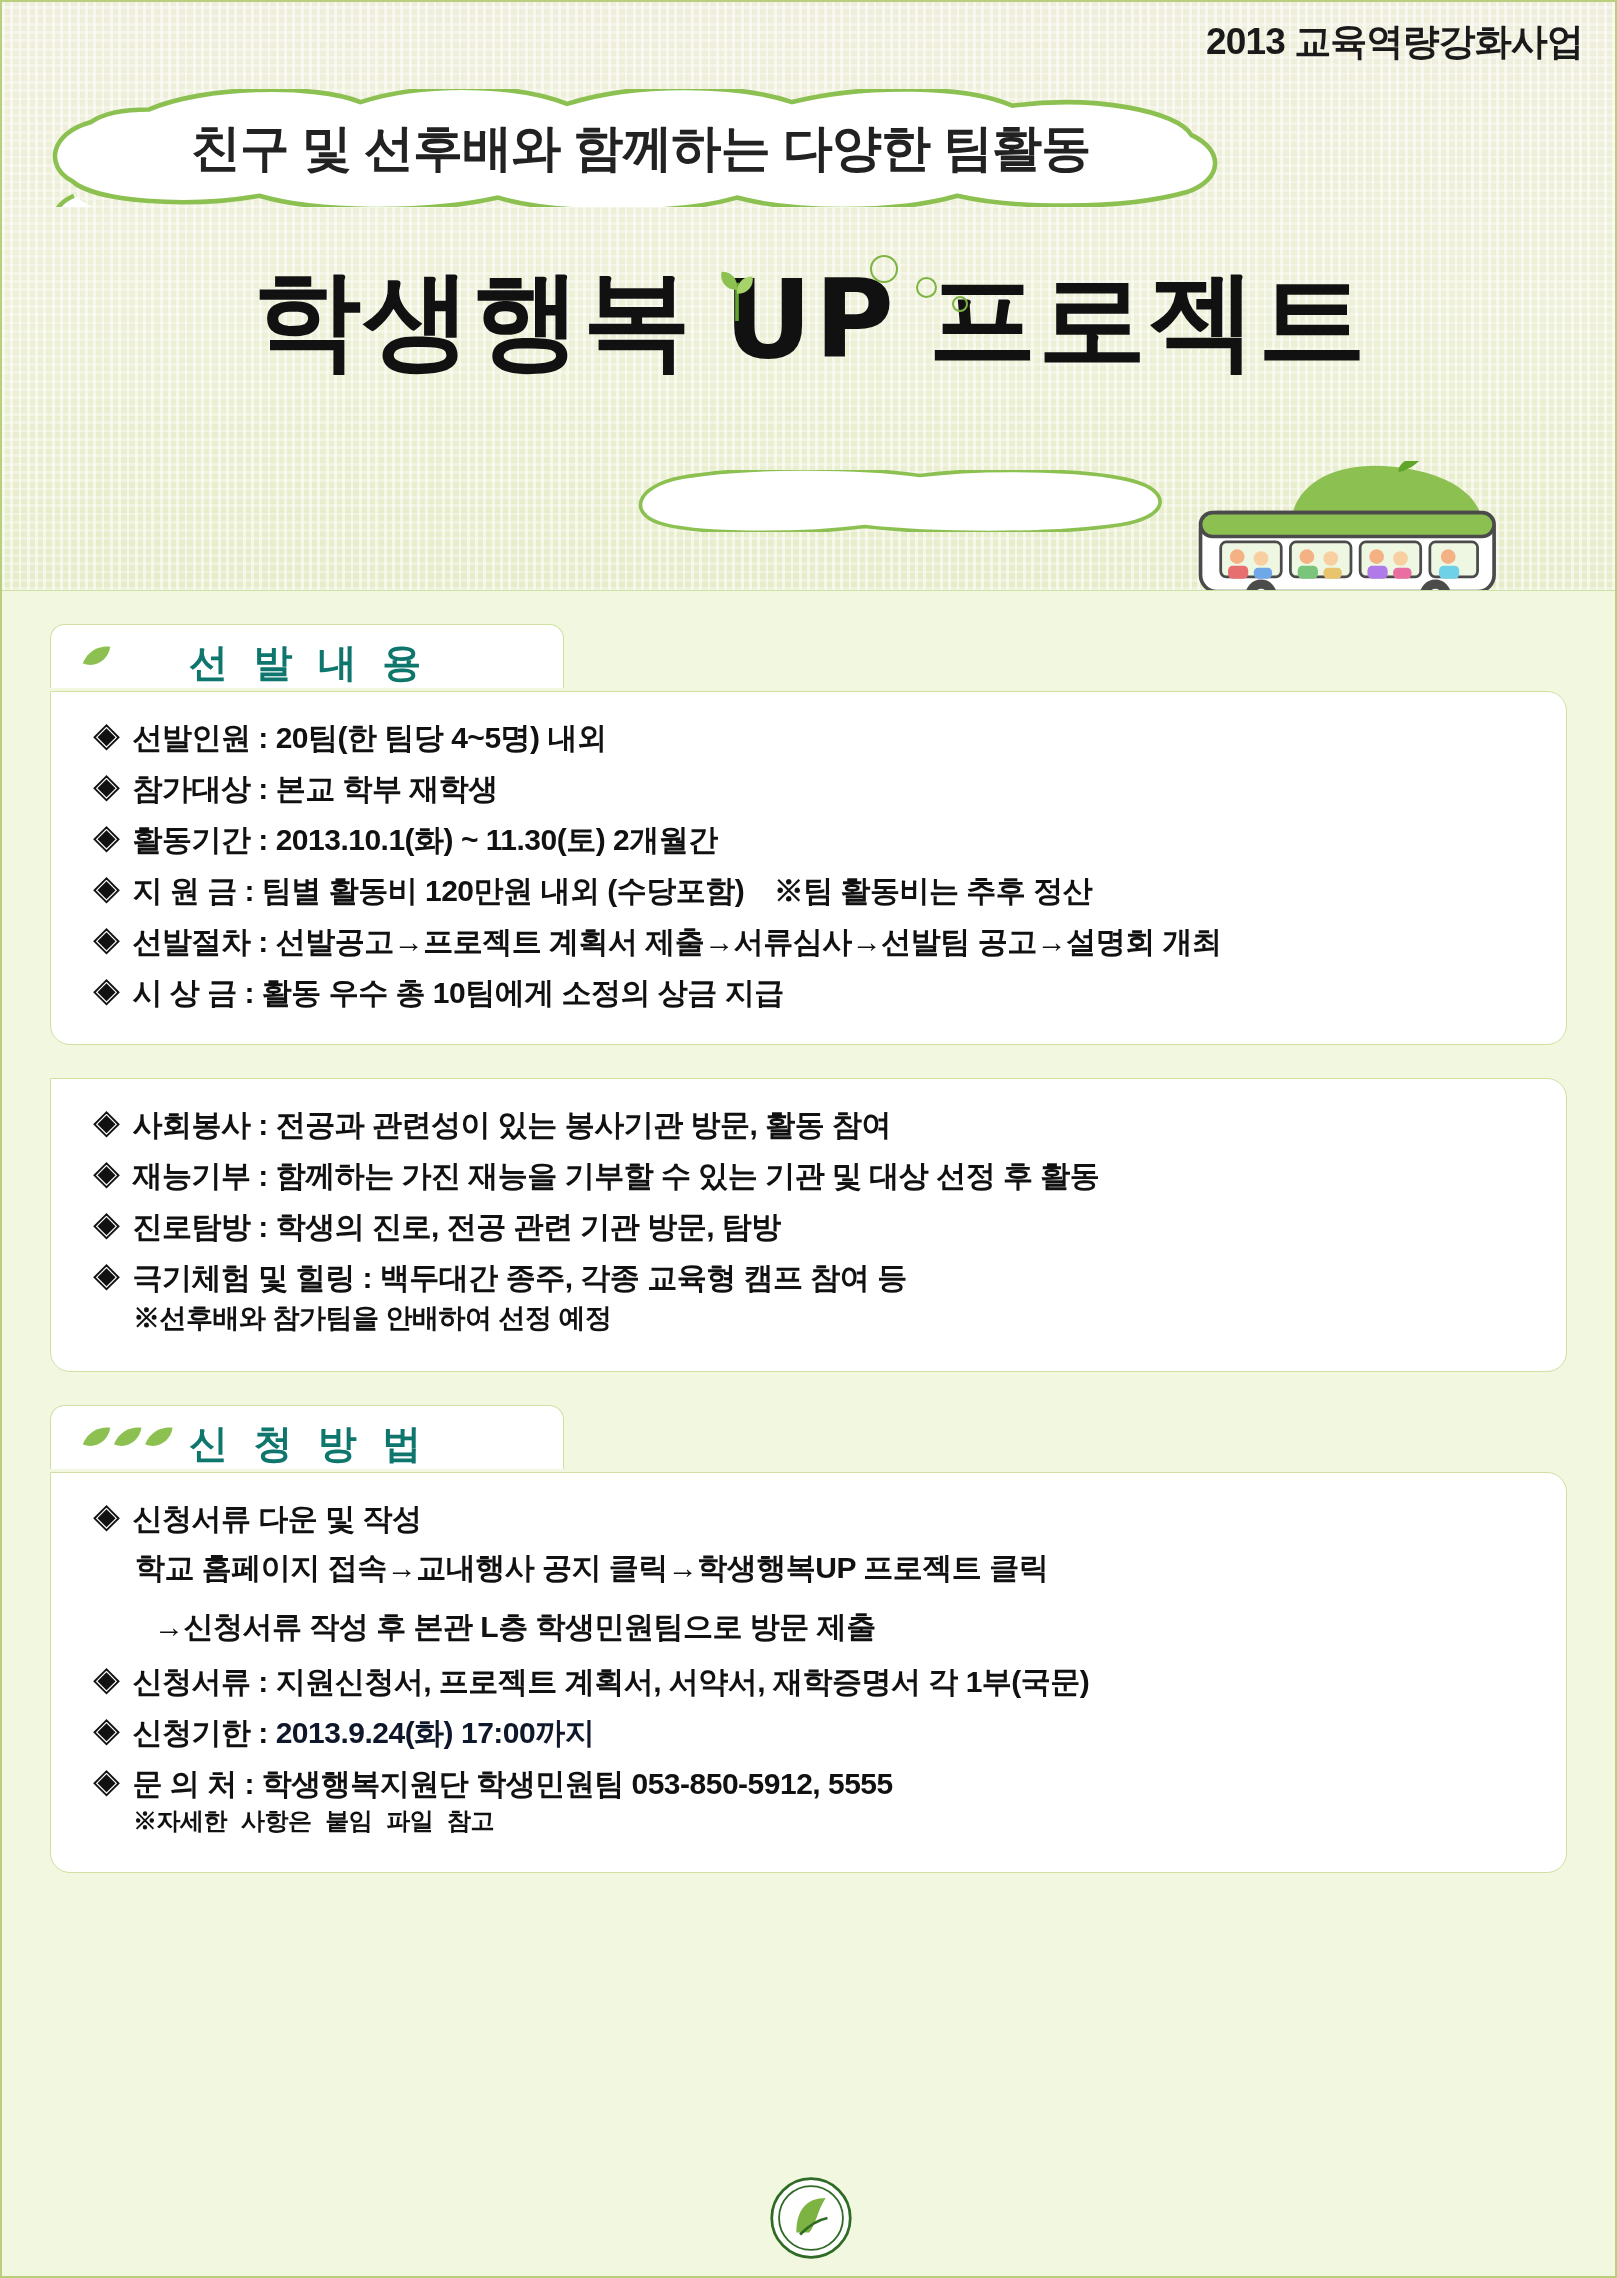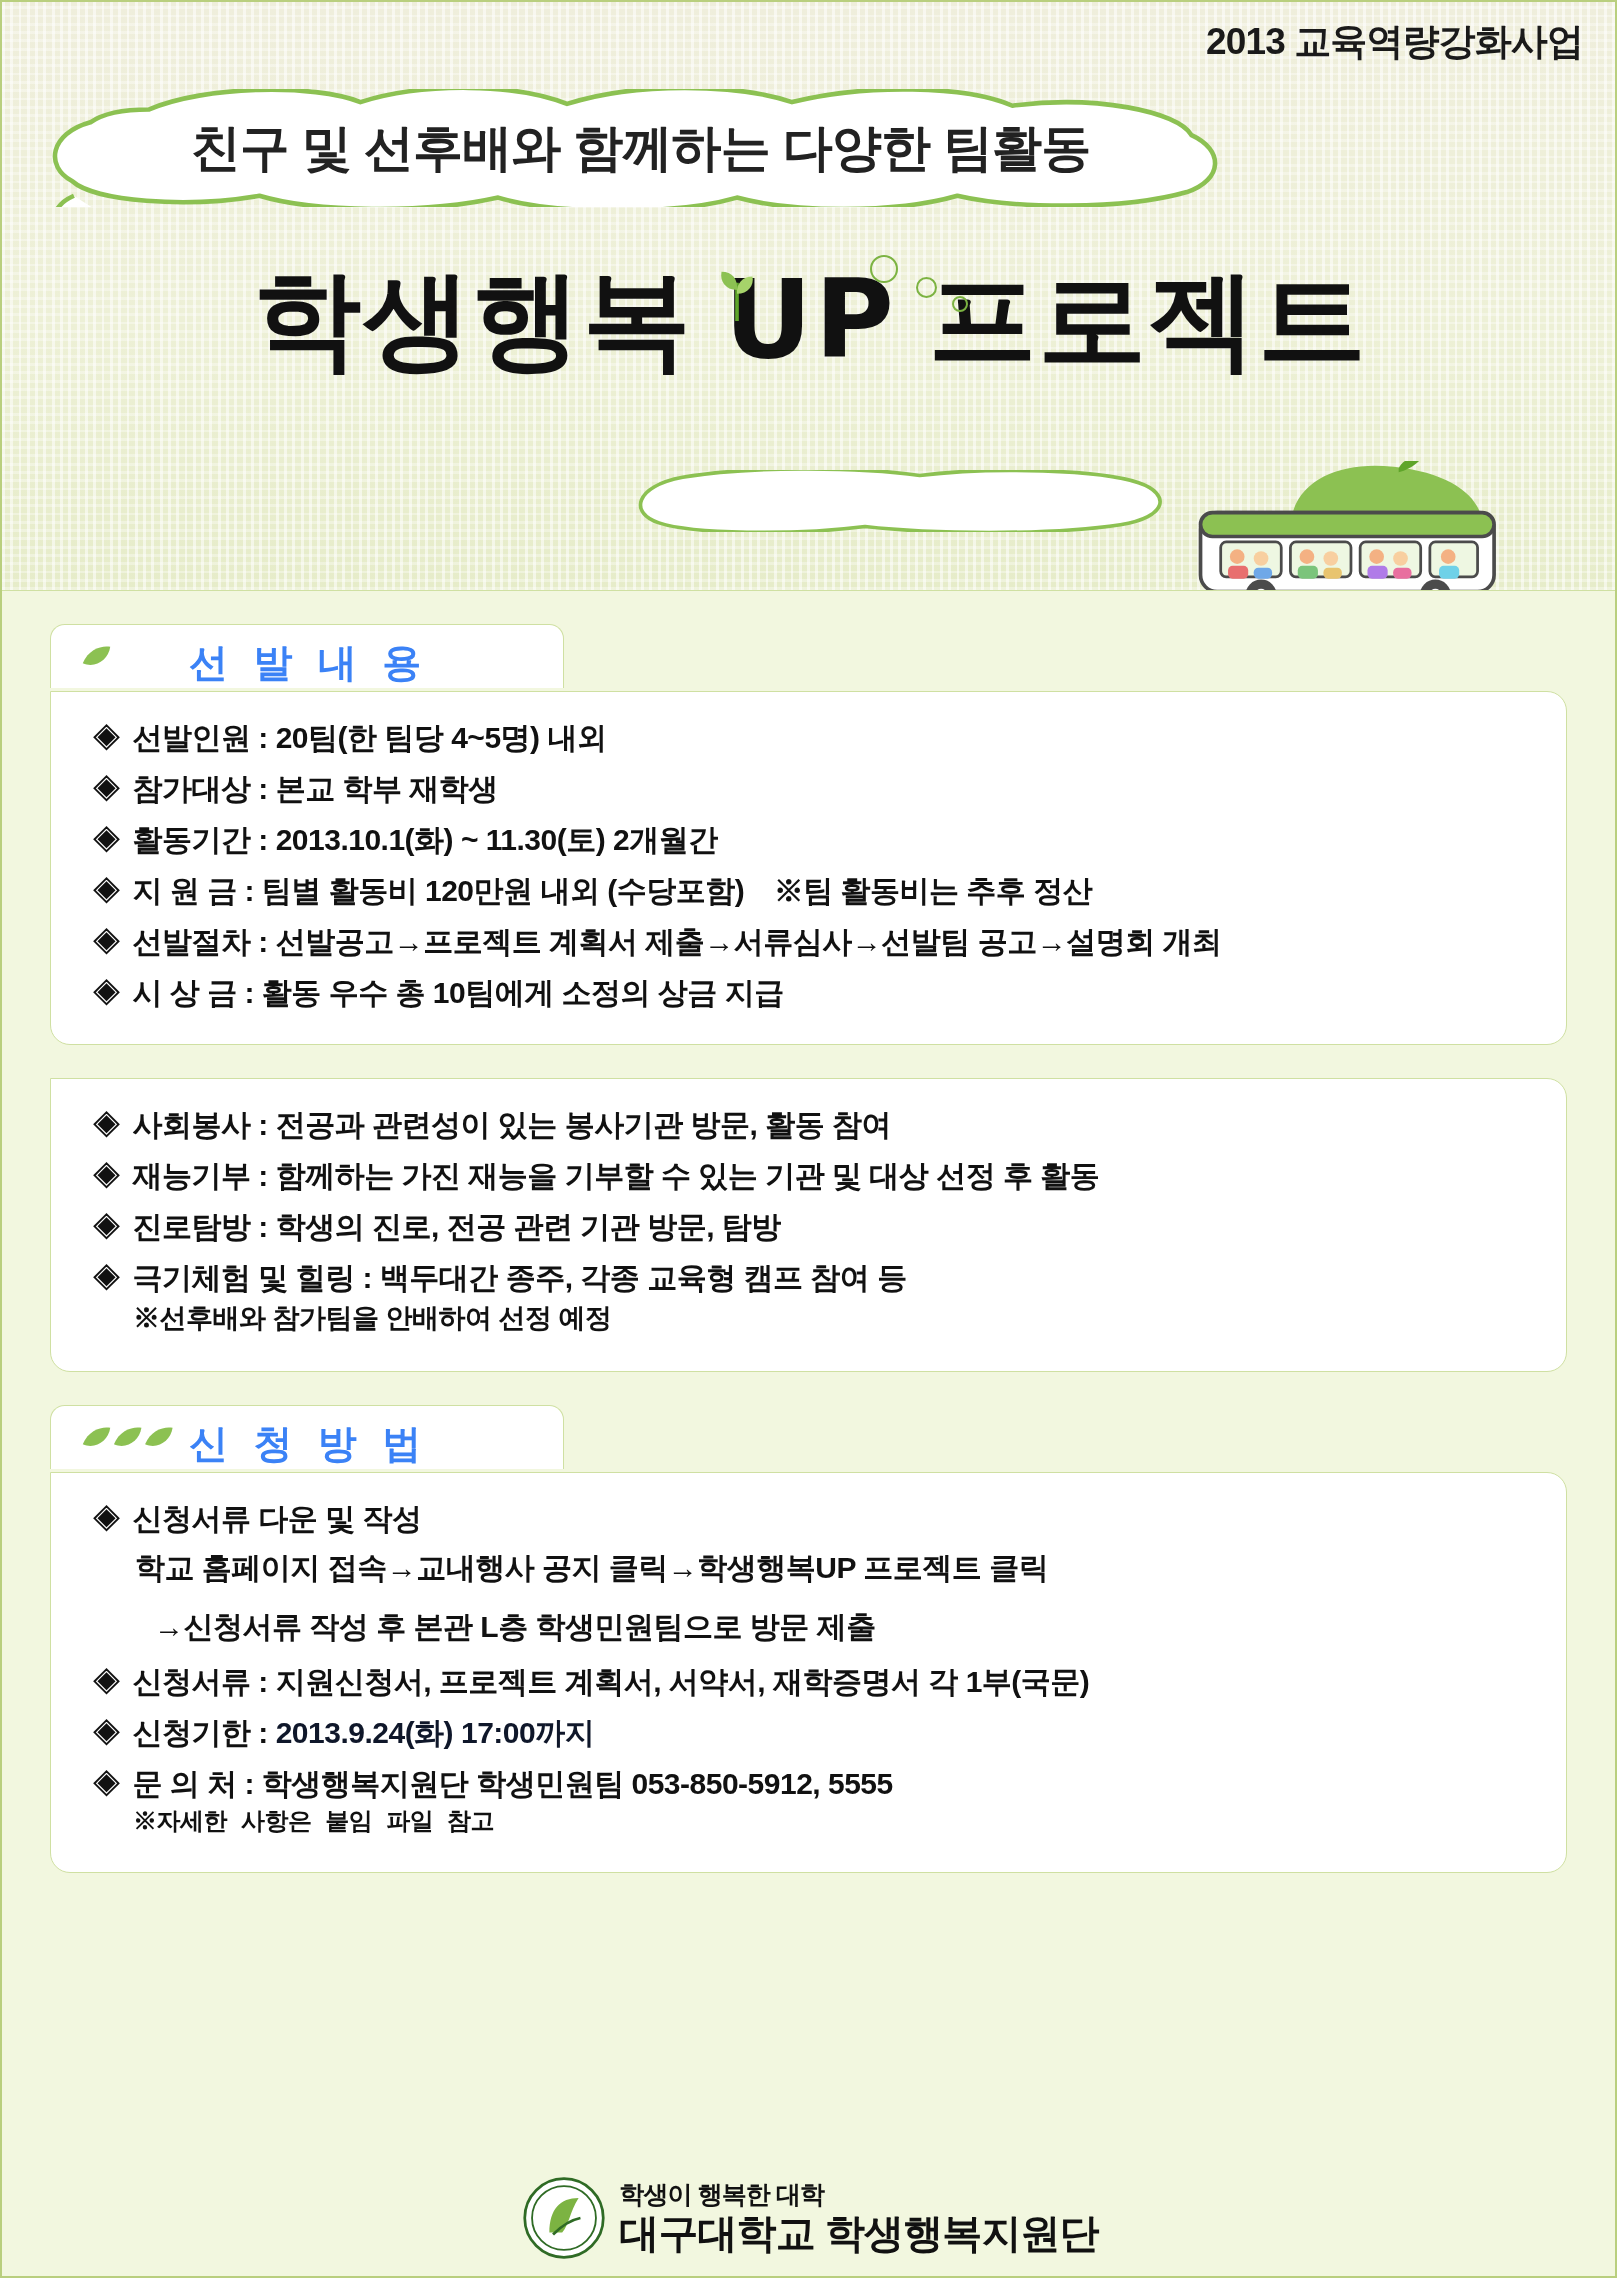--- a/index.html
+++ b/index.html
@@ -165,21 +165,21 @@
     top: 20px;
     width: 101px;
     height: 27.5px;
   }
   .section-head .head-label {
     position: absolute;
     left: 138px;
     top: 11px;
     font-size: 39px;
     font-weight: bold;
-    color: #3b82f6;
+    color: #0f766e;
     letter-spacing: 7.3px;
   }
 
   .section-box {
     background: #ffffff;
     border: 1.8px solid #cfe0a2;
     border-radius: 0 20px 20px 20px;
     padding: 31px 37px 35px 42px;
     box-sizing: border-box;
   }
@@ -434,20 +434,16 @@
 
   <div class="footer">
     <span class="emblem">
       <svg width="84" height="84" viewBox="0 0 92 92" xmlns="http://www.w3.org/2000/svg">
         <circle cx="46" cy="46" r="43" fill="#ffffff" stroke="#2f6b25" stroke-width="3"></circle>
         <circle cx="46" cy="46" r="35" fill="#ffffff" stroke="#2f6b25" stroke-width="2"></circle>
         <path d="M30 62 C30 36 42 24 62 24 C52 40 52 52 44 62 Z" fill="#7cb342"></path>
         <path d="M34 64 C44 54 54 48 64 46" stroke="#2f6b25" stroke-width="3" fill="none"></path>
       </svg>
     </span>
-    <span class="f-texts">
-      <div class="f-top">학생이 행복한 대학</div>
-      <div class="f-bottom">대구대학교 학생행복지원단</div>
-    </span>
   </div>
 
 </div>
 
 
 </body></html>

